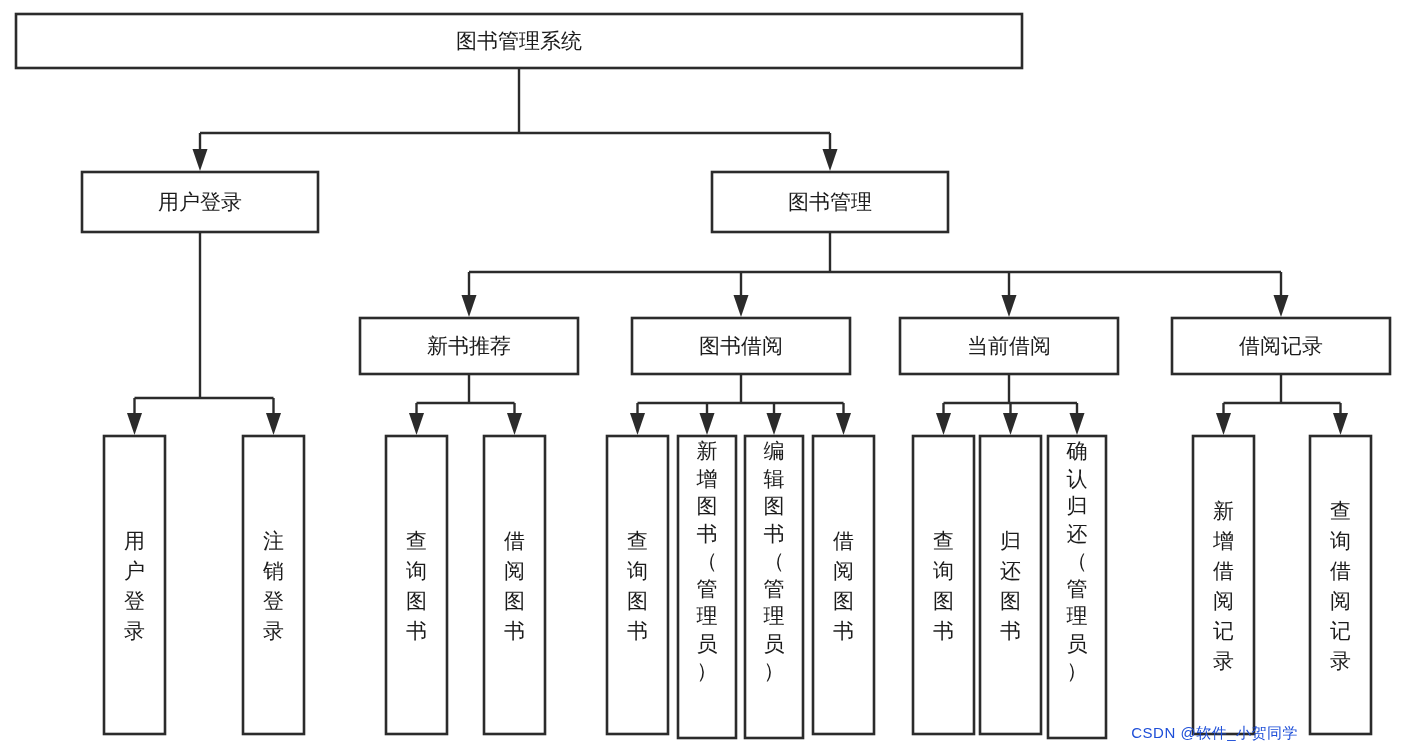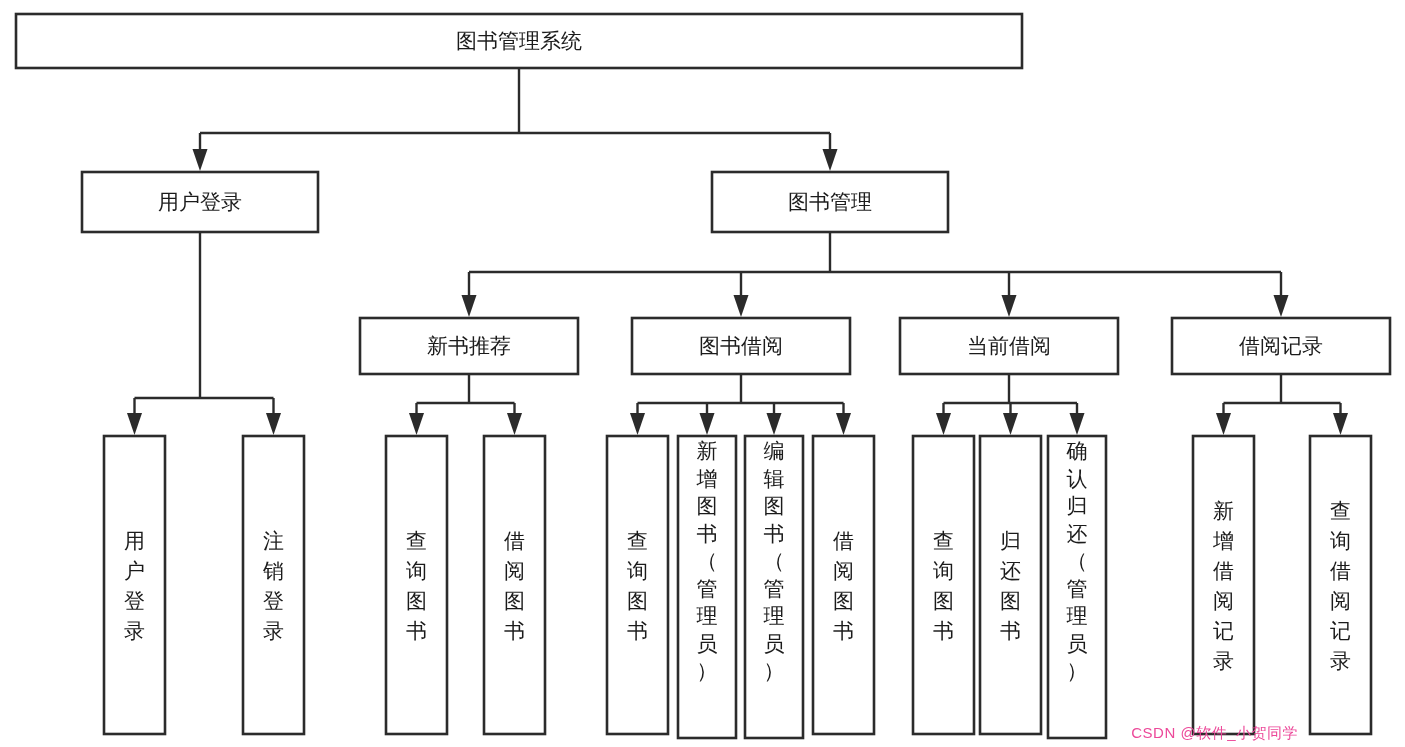--- a/index.html
+++ b/index.html
@@ -45,21 +45,21 @@
     fill: none;
   }
   .arrow-head {
     fill: #2b2b2b;
     stroke: none;
   }
   .watermark {
     position: absolute;
     right: 8px;
     bottom: 4px;
-    color: #ec4899;
+    color: #1d4ed8;
     font-size: 15px;
     font-family: "Liberation Sans", "DejaVu Sans", sans-serif;
     letter-spacing: 0.5px;
     white-space: nowrap;
     user-select: none;
   }
 </style>
 </head>
 <body>
 

